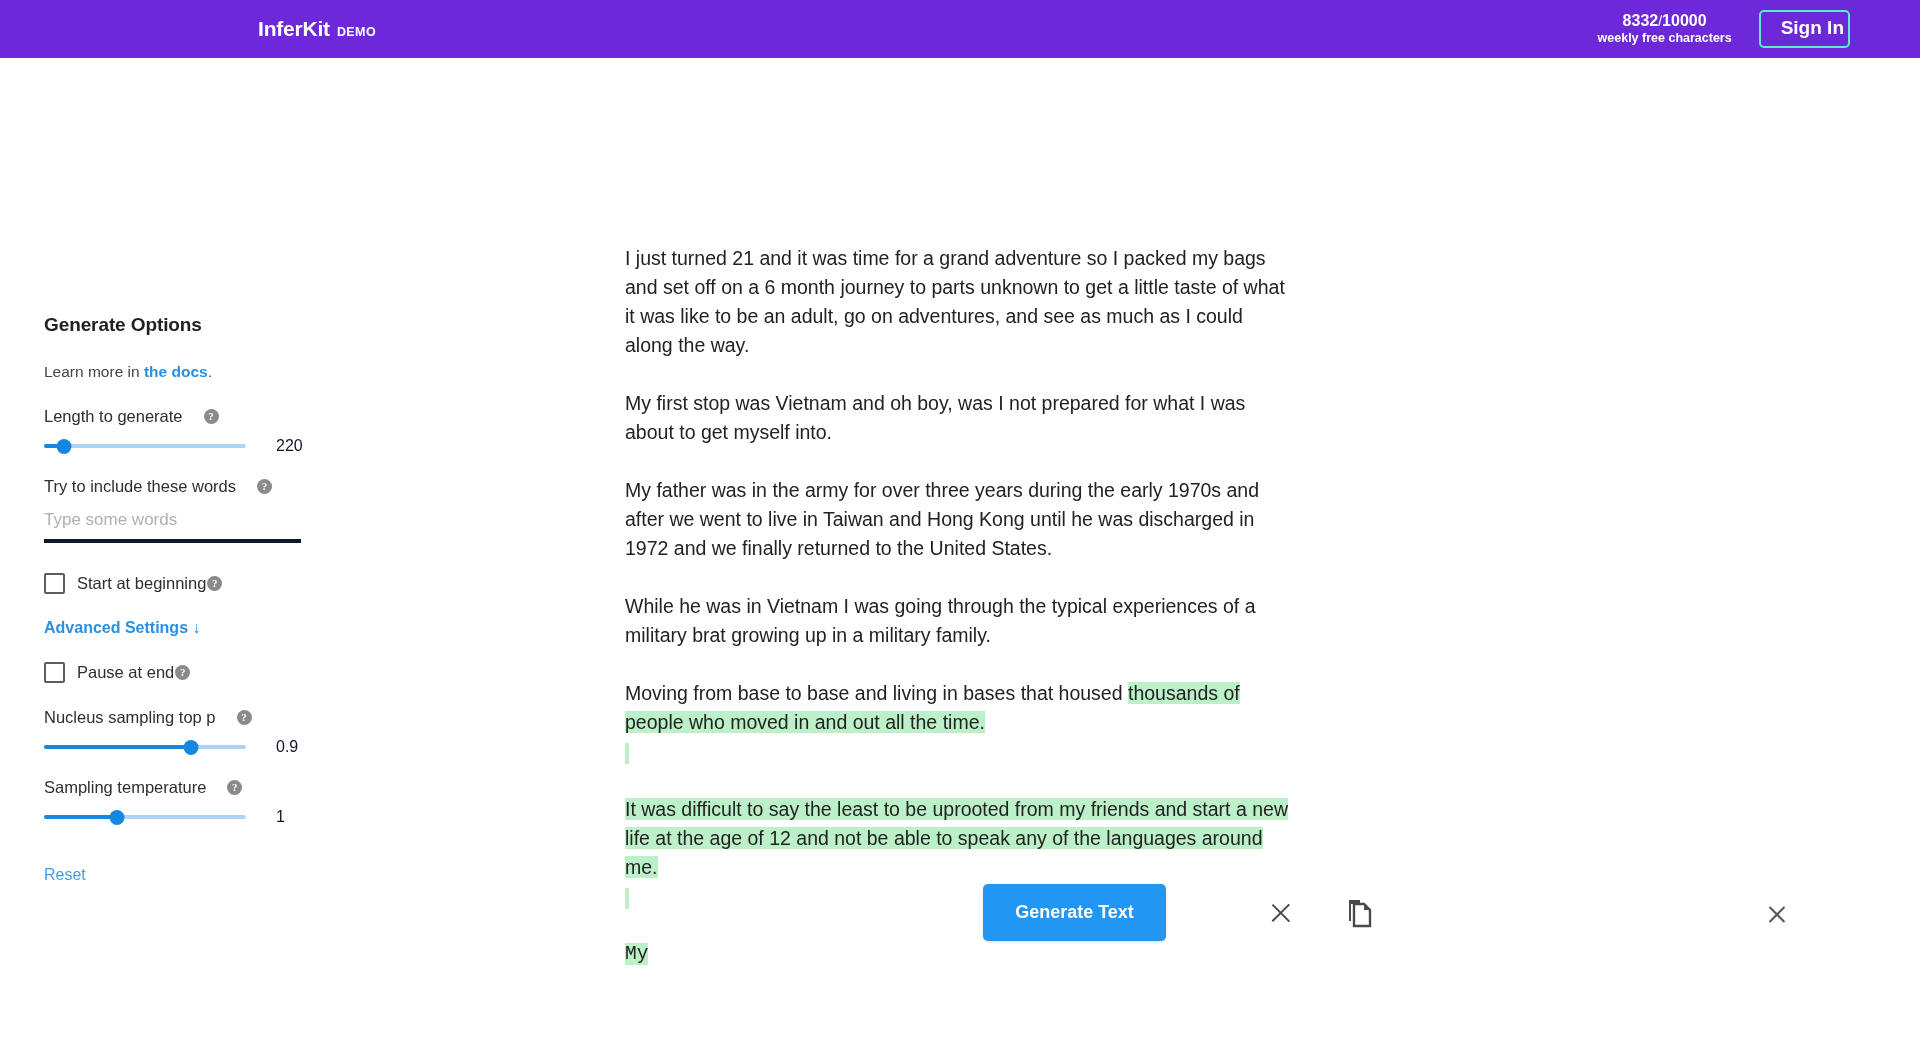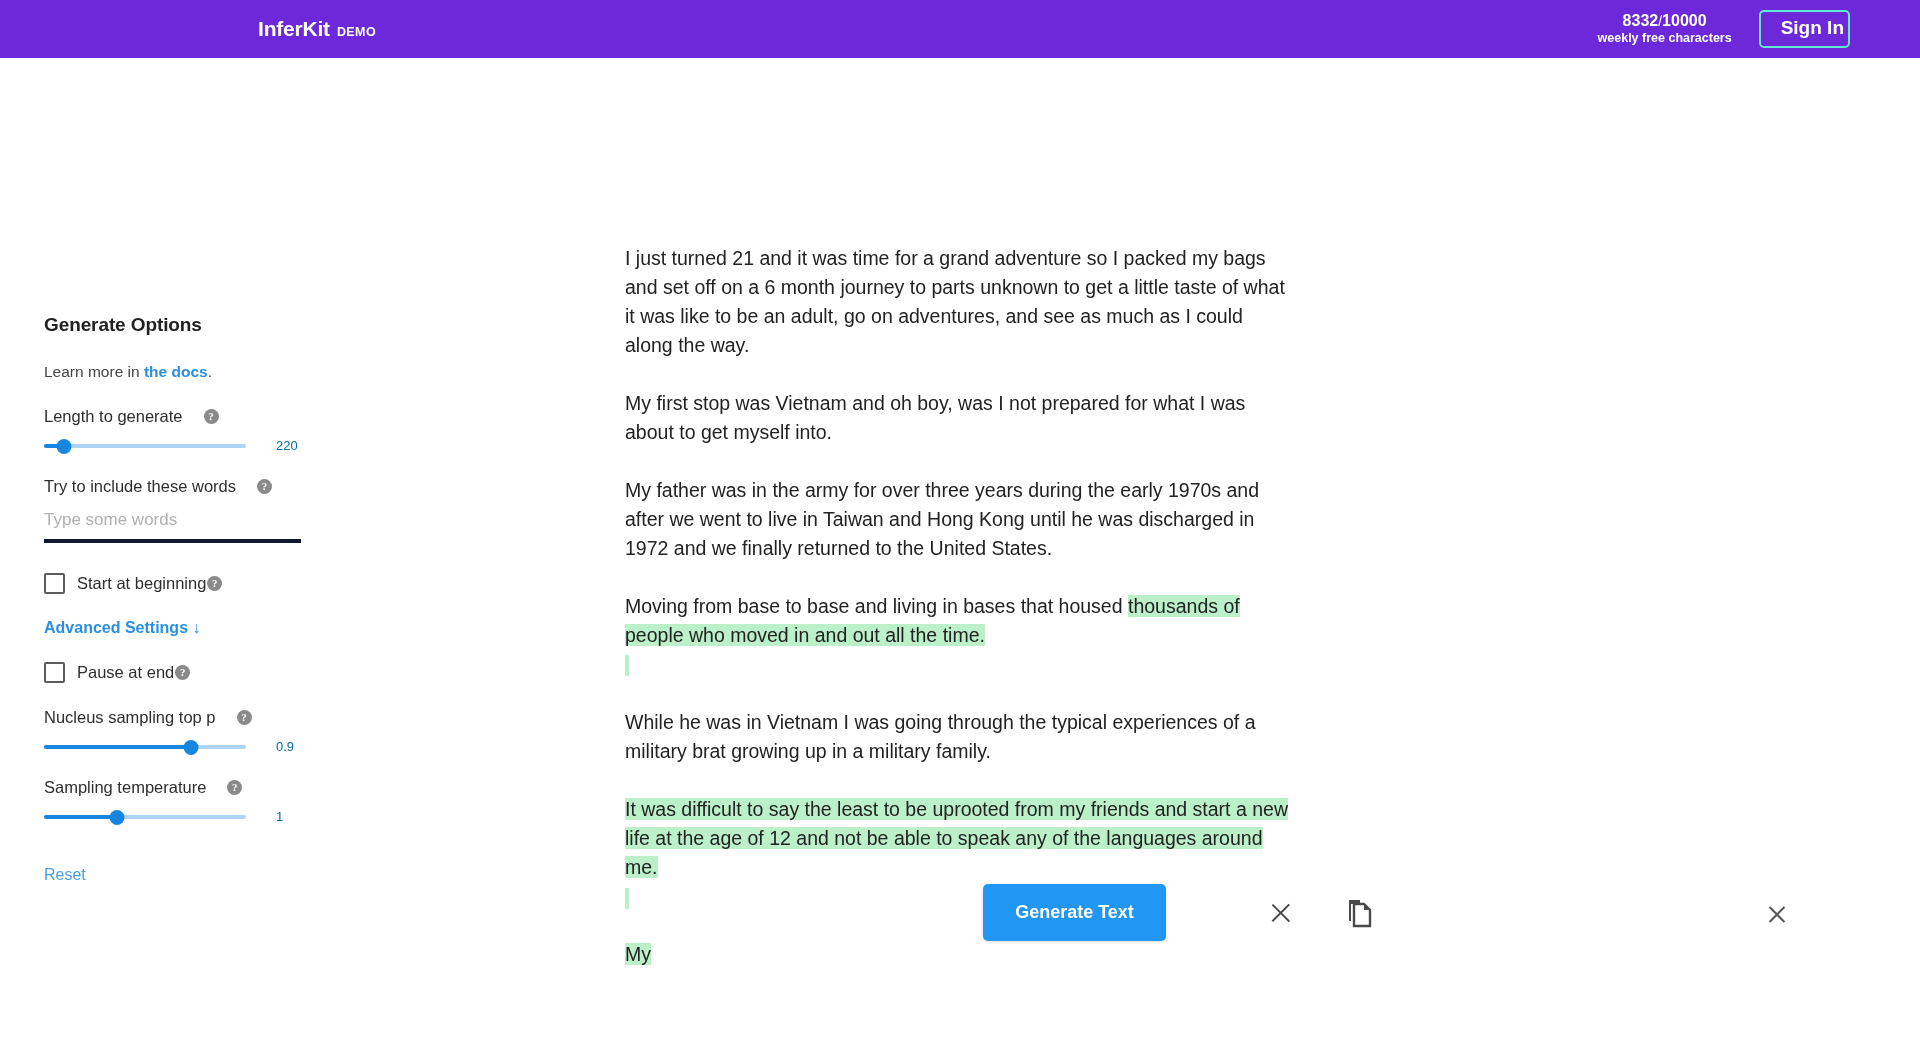--- a/index.html
+++ b/index.html
@@ -158,22 +158,22 @@
   .slider-thumb {
     position: absolute;
     top: 2px;
     width: 15px; height: 15px;
     border-radius: 50%;
     background: #1786e0;
     transform: translateX(-50%);
     cursor: grab;
   }
   .slider-value {
-    font-size: 13px;
-    color: #0369a1;
+    font-size: 16px;
+    color: #0f172a;
     margin-left: 30px;
     min-width: 40px;
   }
   .text-input {
     width: 257px;
     border: none;
     border-bottom: 4px solid #0f172a;
     font-size: 17px;
     color: #222;
     padding: 3px 0 9px 0;
@@ -230,21 +230,21 @@
     padding-top: 108px;
   }
   .doc {
     width: 665px;
     margin-left: 185px;
     font-size: 19.5px;
     line-height: 1.49;
     color: #222222;
   }
   .doc p { margin: 0 0 29px 0; }
-  .doc p:last-child { margin-bottom: 0; }
+  .doc p:last-child { margin-bottom: 0; font-family: Liberation Mono, monospace; }
   .hl { background: #bcf0c8; }
   .caret-line {
     display: inline-block;
     background: #bcf0c8;
     width: 4px;
     height: 21px;
     vertical-align: middle;
   }
 
   .dismiss-x {
@@ -402,22 +402,22 @@
     </div>
 
     <a class="reset-link" href="#">Reset</a>
   </div>
 
   <div class="main">
     <div class="doc">
       <p>I just turned 21 and it was time for a grand adventure so I packed my bags and set off on a 6 month journey to parts unknown to get a little taste of what it was like to be an adult, go on adventures, and see as much as I could along the way.</p>
       <p>My first stop was Vietnam and oh boy, was I not prepared for what I was about to get myself into.</p>
       <p>My father was in the army for over three years during the early 1970s and after we went to live in Taiwan and Hong Kong until he was discharged in 1972 and we finally returned to the United States.</p>
+      <p>While he was in Vietnam I was going through the typical experiences of a military brat growing up in a military family.</p>
       <p><span>Moving from base to base and living in bases that housed </span><span class="hl">thousands of people who moved in and out all the time.</span><br><span class="caret-line"></span></p>
-      <p>While he was in Vietnam I was going through the typical experiences of a military brat growing up in a military family.</p>
       <p><span class="hl">It was difficult to say the least to be uprooted from my friends and start a new life at the age of 12 and not be able to speak any of the languages around me.</span><br><span class="caret-line"></span></p>
       <p><span class="hl">My</span></p>
     </div>
 
     <div class="dismiss-x">
       <div class="x-glyph"></div>
     </div>
 
     <div class="bottom-bar">
       <button class="generate-btn">Generate Text</button>

